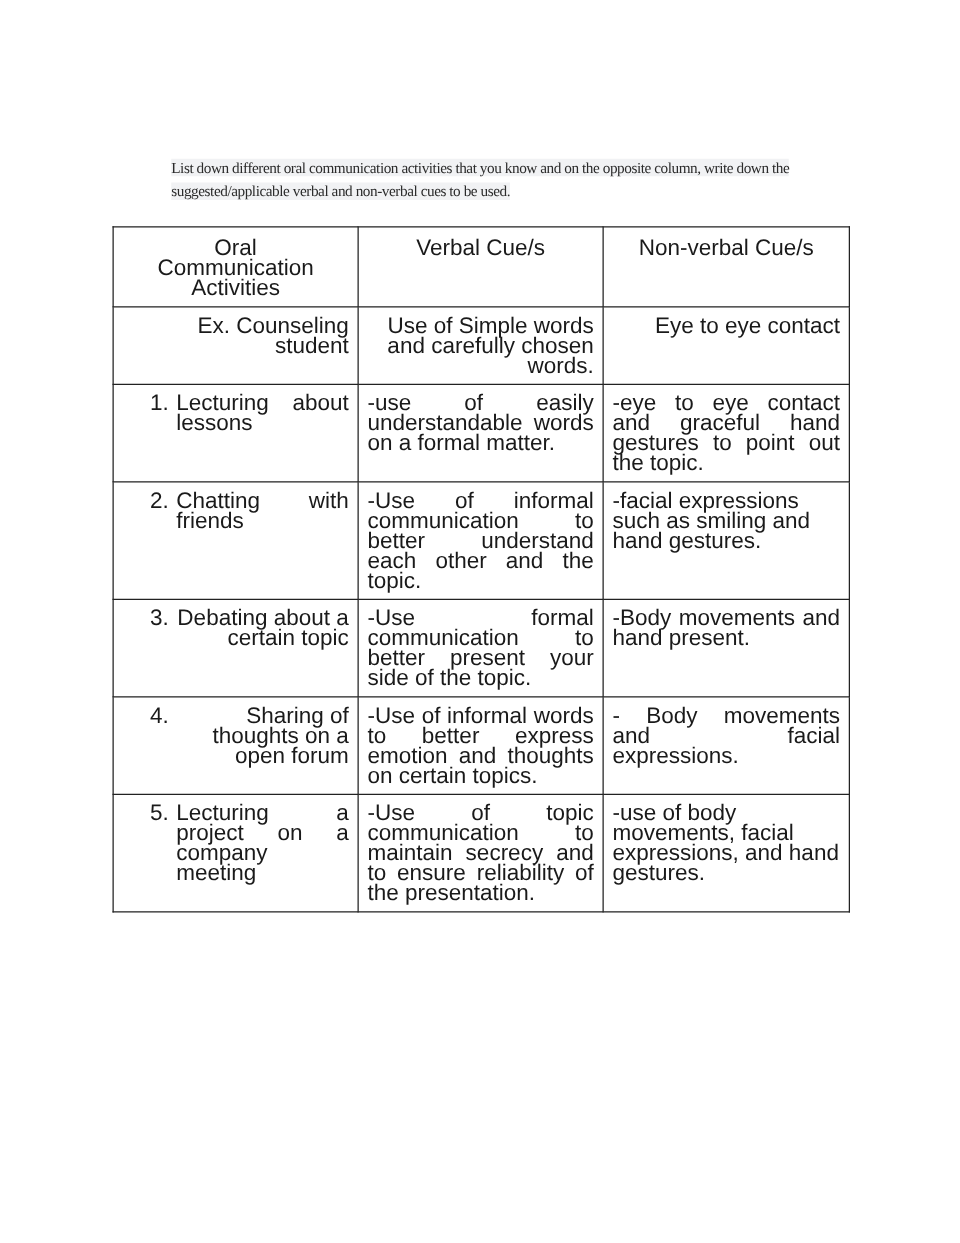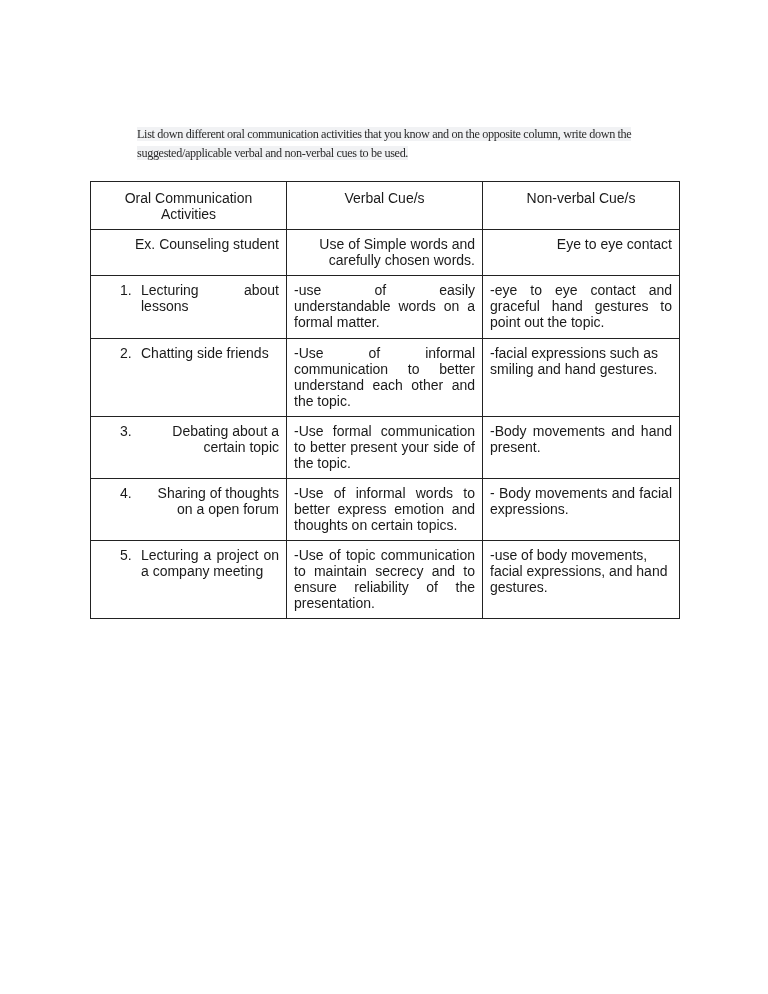--- a/index.html
+++ b/index.html
@@ -6,21 +6,21 @@
   body { width: 768px; height: 994px; position: relative; overflow: hidden; }
   .instructions {
     position: absolute; left: 90px; top: 125px; width: 590px;
     font-family: Liberation Serif, serif; font-size: 12.2px; line-height: 19px;
     color: #2b2b2b; letter-spacing: -0.35px; margin-left: 47px;
   }
   .instructions .hl { background: #f1f2f4; }
   table.cues {
     position: absolute; left: 90px; top: 181px; width: 589px;
     border-collapse: collapse; table-layout: fixed;
-    font-family: "Liberation Sans", sans-serif; font-size: 14px; line-height: 16px; color: #1a1a1a;
+    font-family: "Liberation Sans", sans-serif; font-size: 18px; line-height: 16px; color: #1a1a1a;
   }
   table.cues td, table.cues th {
     border: 1.3px solid #222; vertical-align: top; padding: 6px 7px 7px 7px;
     font-weight: normal;
   }
   table.cues col.c1 { width: 196px; }
   table.cues col.c2 { width: 196px; }
   table.cues col.c3 { width: 197px; }
   table.cues th { text-align: center; padding-top: 8px; height: 30px; }
   .just { text-align: justify; }
@@ -59,21 +59,21 @@
             <span class="t">Lecturing about lessons</span>
           </div>
         </td>
     <td class="just">-use of easily understandable words on a formal matter.</td>
     <td class="just">-eye to eye contact and graceful hand gestures to point out the topic.</td>
   </tr>
   <tr style="height:78px;">
     <td>
           <div class="num">
             <span class="n">2.</span>
-            <span class="t">Chatting side friends</span>
+            <span class="t">Chatting with friends</span>
           </div>
         </td>
     <td class="just">-Use of informal communication to better understand each other and the topic.</td>
     <td>-facial expressions such as smiling and hand gestures.</td>
   </tr>
   <tr style="height:61px;">
     <td>
           <div class="num">
             <span class="n">3.</span>
             <span class="t" style="text-align:right">Debating about a certain topic</span>

